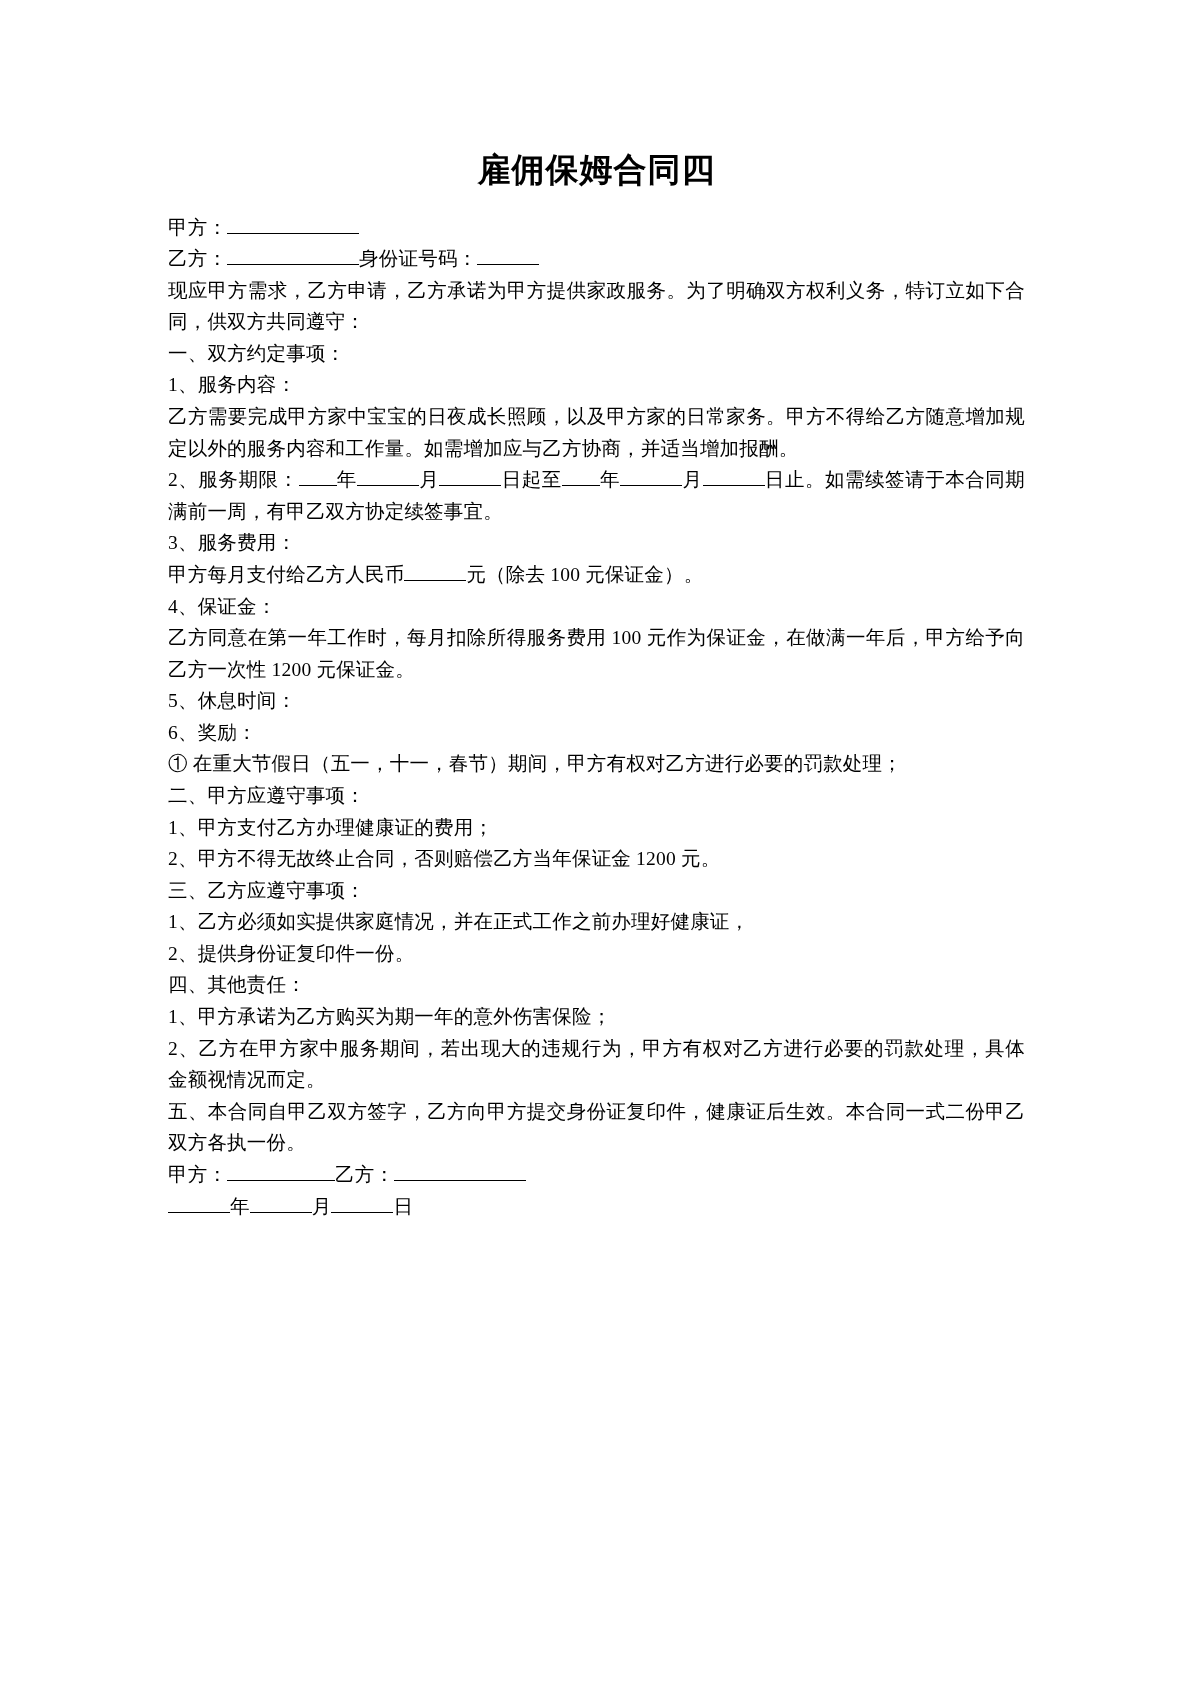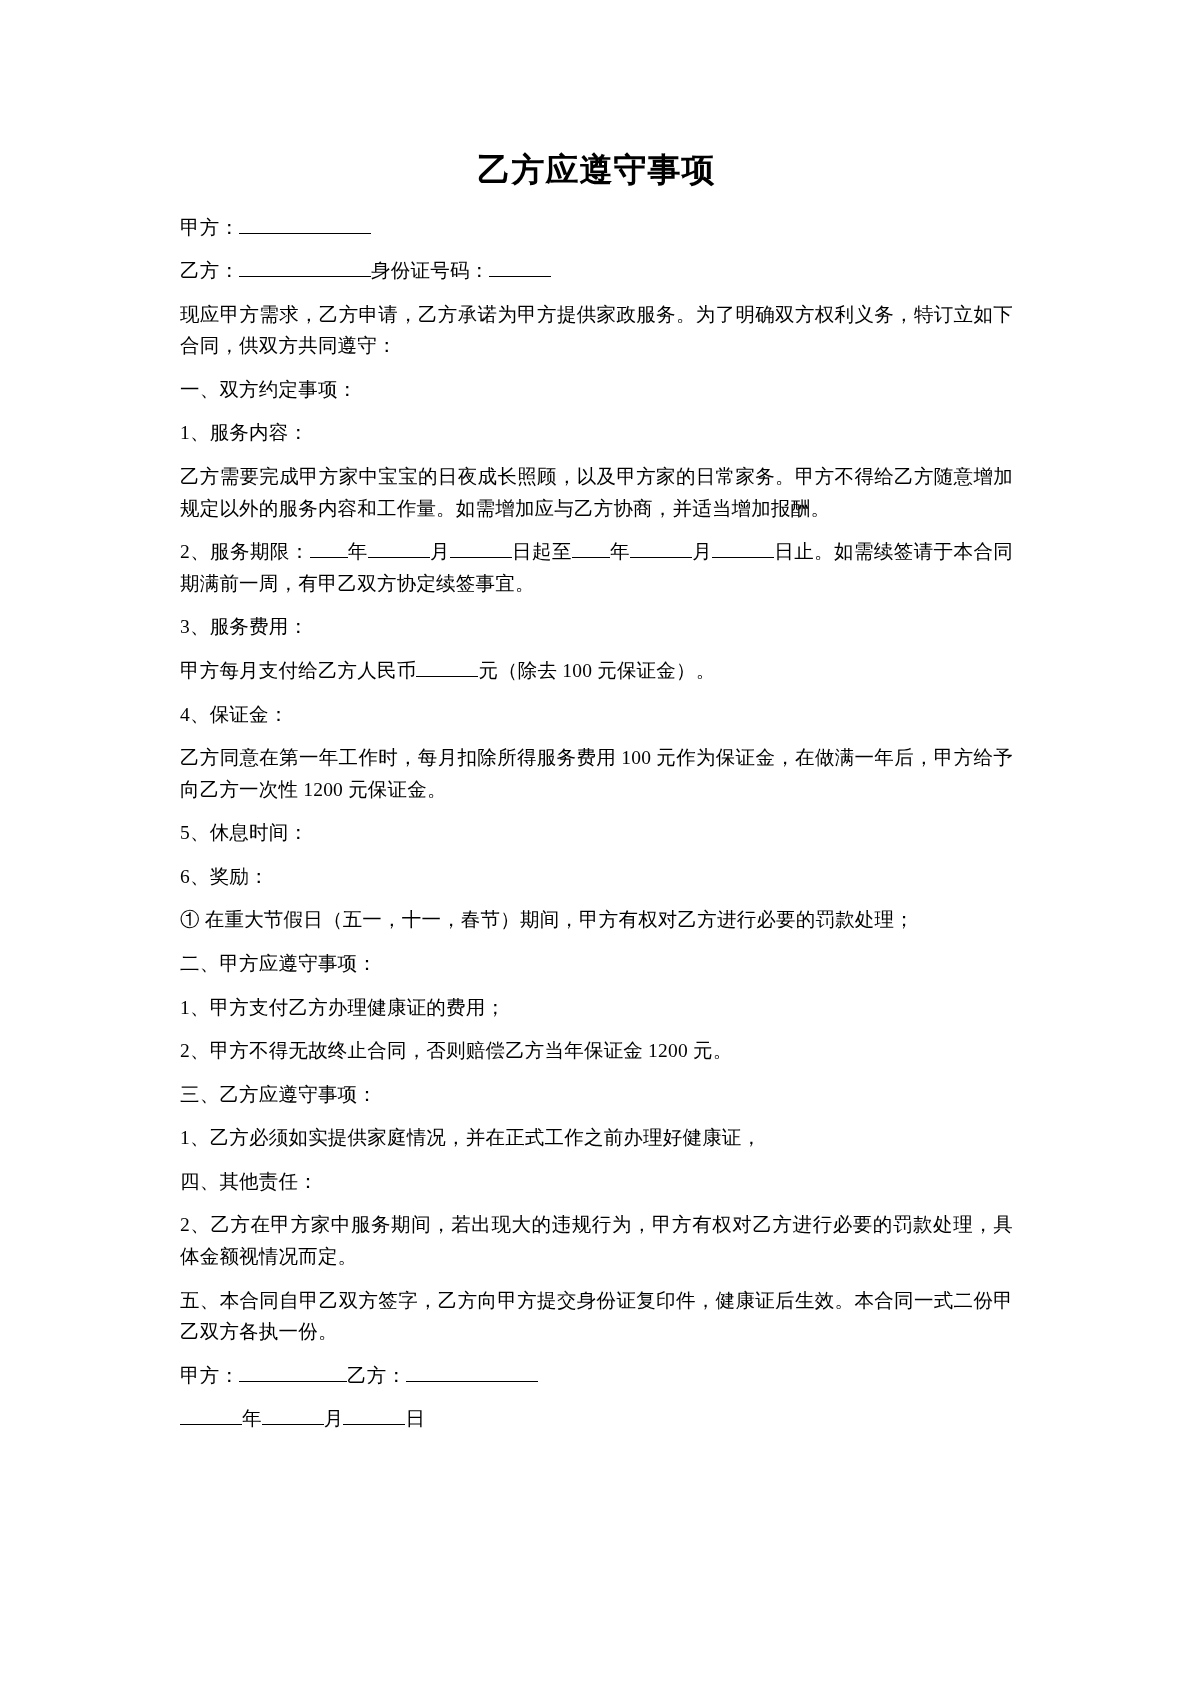--- a/index.html
+++ b/index.html
@@ -28,59 +28,61 @@
     letter-spacing: 1px;
     margin: 0 0 22px 0;
   }
   .body-text {
     font-size: 19.5px;
     line-height: 1.62;
     text-align: justify;
     letter-spacing: 0.2px;
   }
   .body-text p {
-    margin: 12px;
+    margin: 0;
     padding: 0;
     text-indent: 0;
   }
   .u {
     display: inline-block;
     border-bottom: 1px solid #000;
     height: 1em;
     vertical-align: baseline;
   }
   .u-xxs { width: 38px; }
   .u-s   { width: 62px; }
   .u-l   { width: 108px; }
   .u-xl  { width: 132px; }
 </style>
 </head>
 <body>
 
 <div class="page">
-  <h1 class="doc-title">乙方应遵守事项</h1>
+  <h1 class="doc-title">雇佣保姆合同四</h1>
   <div class="body-text" id="doc-body">
       <p><span>甲方：</span><span class="u u-xl"></span></p>
       <p><span>乙方：</span><span class="u u-xl"></span><span>身份证号码：</span><span class="u u-s"></span></p>
       <p><span>现应甲方需求，乙方申请，乙方承诺为甲方提供家政服务。为了明确双方权利义务，特订立如下合同，供双方共同遵守：</span></p>
       <p><span>一、双方约定事项：</span></p>
       <p><span>1、服务内容：</span></p>
       <p><span>乙方需要完成甲方家中宝宝的日夜成长照顾，以及甲方家的日常家务。甲方不得给乙方随意增加规定以外的服务内容和工作量。如需增加应与乙方协商，并适当增加报酬。</span></p>
       <p><span>2、服务期限：</span><span class="u u-xxs"></span><span>年</span><span class="u u-s"></span><span>月</span><span class="u u-s"></span><span>日起至</span><span class="u u-xxs"></span><span>年</span><span class="u u-s"></span><span>月</span><span class="u u-s"></span><span>日止。如需续签请于本合同期满前一周，有甲乙双方协定续签事宜。</span></p>
       <p><span>3、服务费用：</span></p>
       <p><span>甲方每月支付给乙方人民币</span><span class="u u-s"></span><span>元（除去 100 元保证金）。</span></p>
       <p><span>4、保证金：</span></p>
       <p><span>乙方同意在第一年工作时，每月扣除所得服务费用 100 元作为保证金，在做满一年后，甲方给予向乙方一次性 1200 元保证金。</span></p>
       <p><span>5、休息时间：</span></p>
       <p><span>6、奖励：</span></p>
       <p><span>① 在重大节假日（五一，十一，春节）期间，甲方有权对乙方进行必要的罚款处理；</span></p>
       <p><span>二、甲方应遵守事项：</span></p>
       <p><span>1、甲方支付乙方办理健康证的费用；</span></p>
       <p><span>2、甲方不得无故终止合同，否则赔偿乙方当年保证金 1200 元。</span></p>
       <p><span>三、乙方应遵守事项：</span></p>
       <p><span>1、乙方必须如实提供家庭情况，并在正式工作之前办理好健康证，</span></p>
+      <p><span>2、提供身份证复印件一份。</span></p>
       <p><span>四、其他责任：</span></p>
+      <p><span>1、甲方承诺为乙方购买为期一年的意外伤害保险；</span></p>
       <p><span>2、乙方在甲方家中服务期间，若出现大的违规行为，甲方有权对乙方进行必要的罚款处理，具体金额视情况而定。</span></p>
       <p><span>五、本合同自甲乙双方签字，乙方向甲方提交身份证复印件，健康证后生效。本合同一式二份甲乙双方各执一份。</span></p>
       <p><span>甲方：</span><span class="u u-l"></span><span>乙方：</span><span class="u u-xl"></span></p>
       <p><span class="u u-s"></span><span>年</span><span class="u u-s"></span><span>月</span><span class="u u-s"></span><span>日</span></p>
     </div>
 </div>
 
 </body></html>

